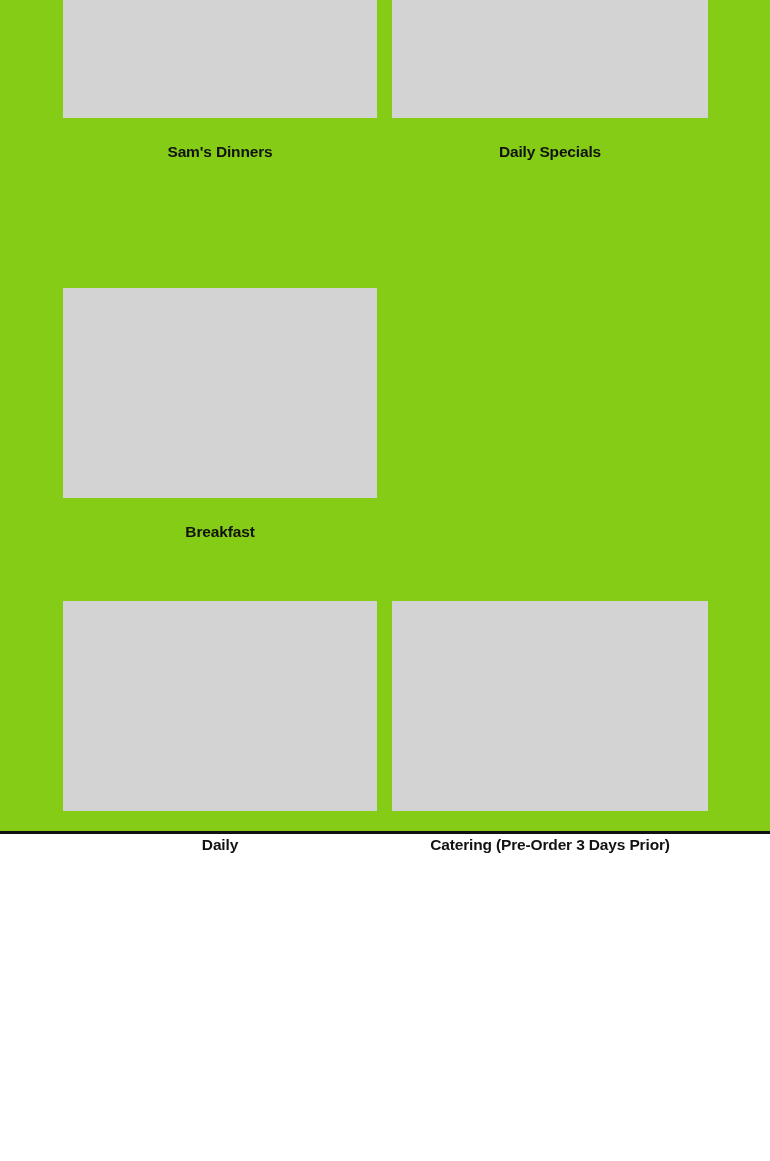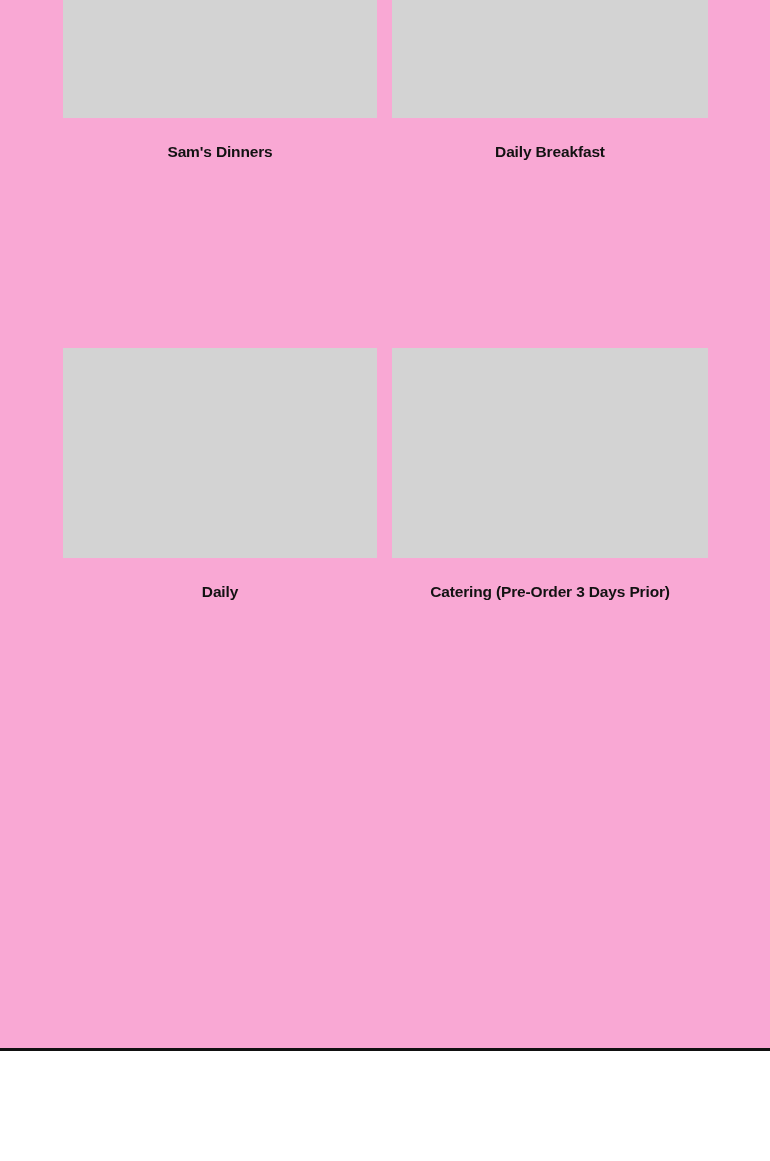--- a/index.html
+++ b/index.html
@@ -11,22 +11,22 @@
     width: 770px;
     height: 1161px;
     overflow: hidden;
     font-family: "Liberation Sans", sans-serif;
     -webkit-font-smoothing: antialiased;
   }
 
   .page {
     position: relative;
     width: 770px;
-    height: 1051px;
-    background: #f9a8d4;
+    height: 834px;
+    background: #84cc16;
     box-sizing: border-box;
     border-bottom: 3px solid #111111;
   }
 
   .menu-grid {
     position: absolute;
     left: 0;
     top: -91px;      
     width: 770px;
     display: grid;
@@ -84,28 +84,32 @@
 <div class="page">
 
   <div class="menu-grid">
 
     <a class="category-card" href="#">
       <span class="card-thumb"></span>
       <span class="card-label">Sam's Dinners</span>
     </a>
     <a class="category-card" href="#">
       <span class="card-thumb"></span>
-      <span class="card-label">Daily Breakfast</span>
+      <span class="card-label">Daily Specials</span>
     </a>
 
     <div class="row-spacer"></div>
 
 
     <div class="row-spacer"></div>
 
+    <a class="category-card" href="#">
+      <span class="card-thumb tall"></span>
+      <span class="card-label">Breakfast</span>
+    </a>
 
     <div class="row-spacer last"></div>
 
     <a class="category-card" href="#">
       <span class="card-thumb tall"></span>
       <span class="card-label">Daily</span>
     </a>
     <a class="category-card" href="#">
       <span class="card-thumb tall"></span>
       <span class="card-label">Catering (Pre-Order 3 Days Prior)</span>

